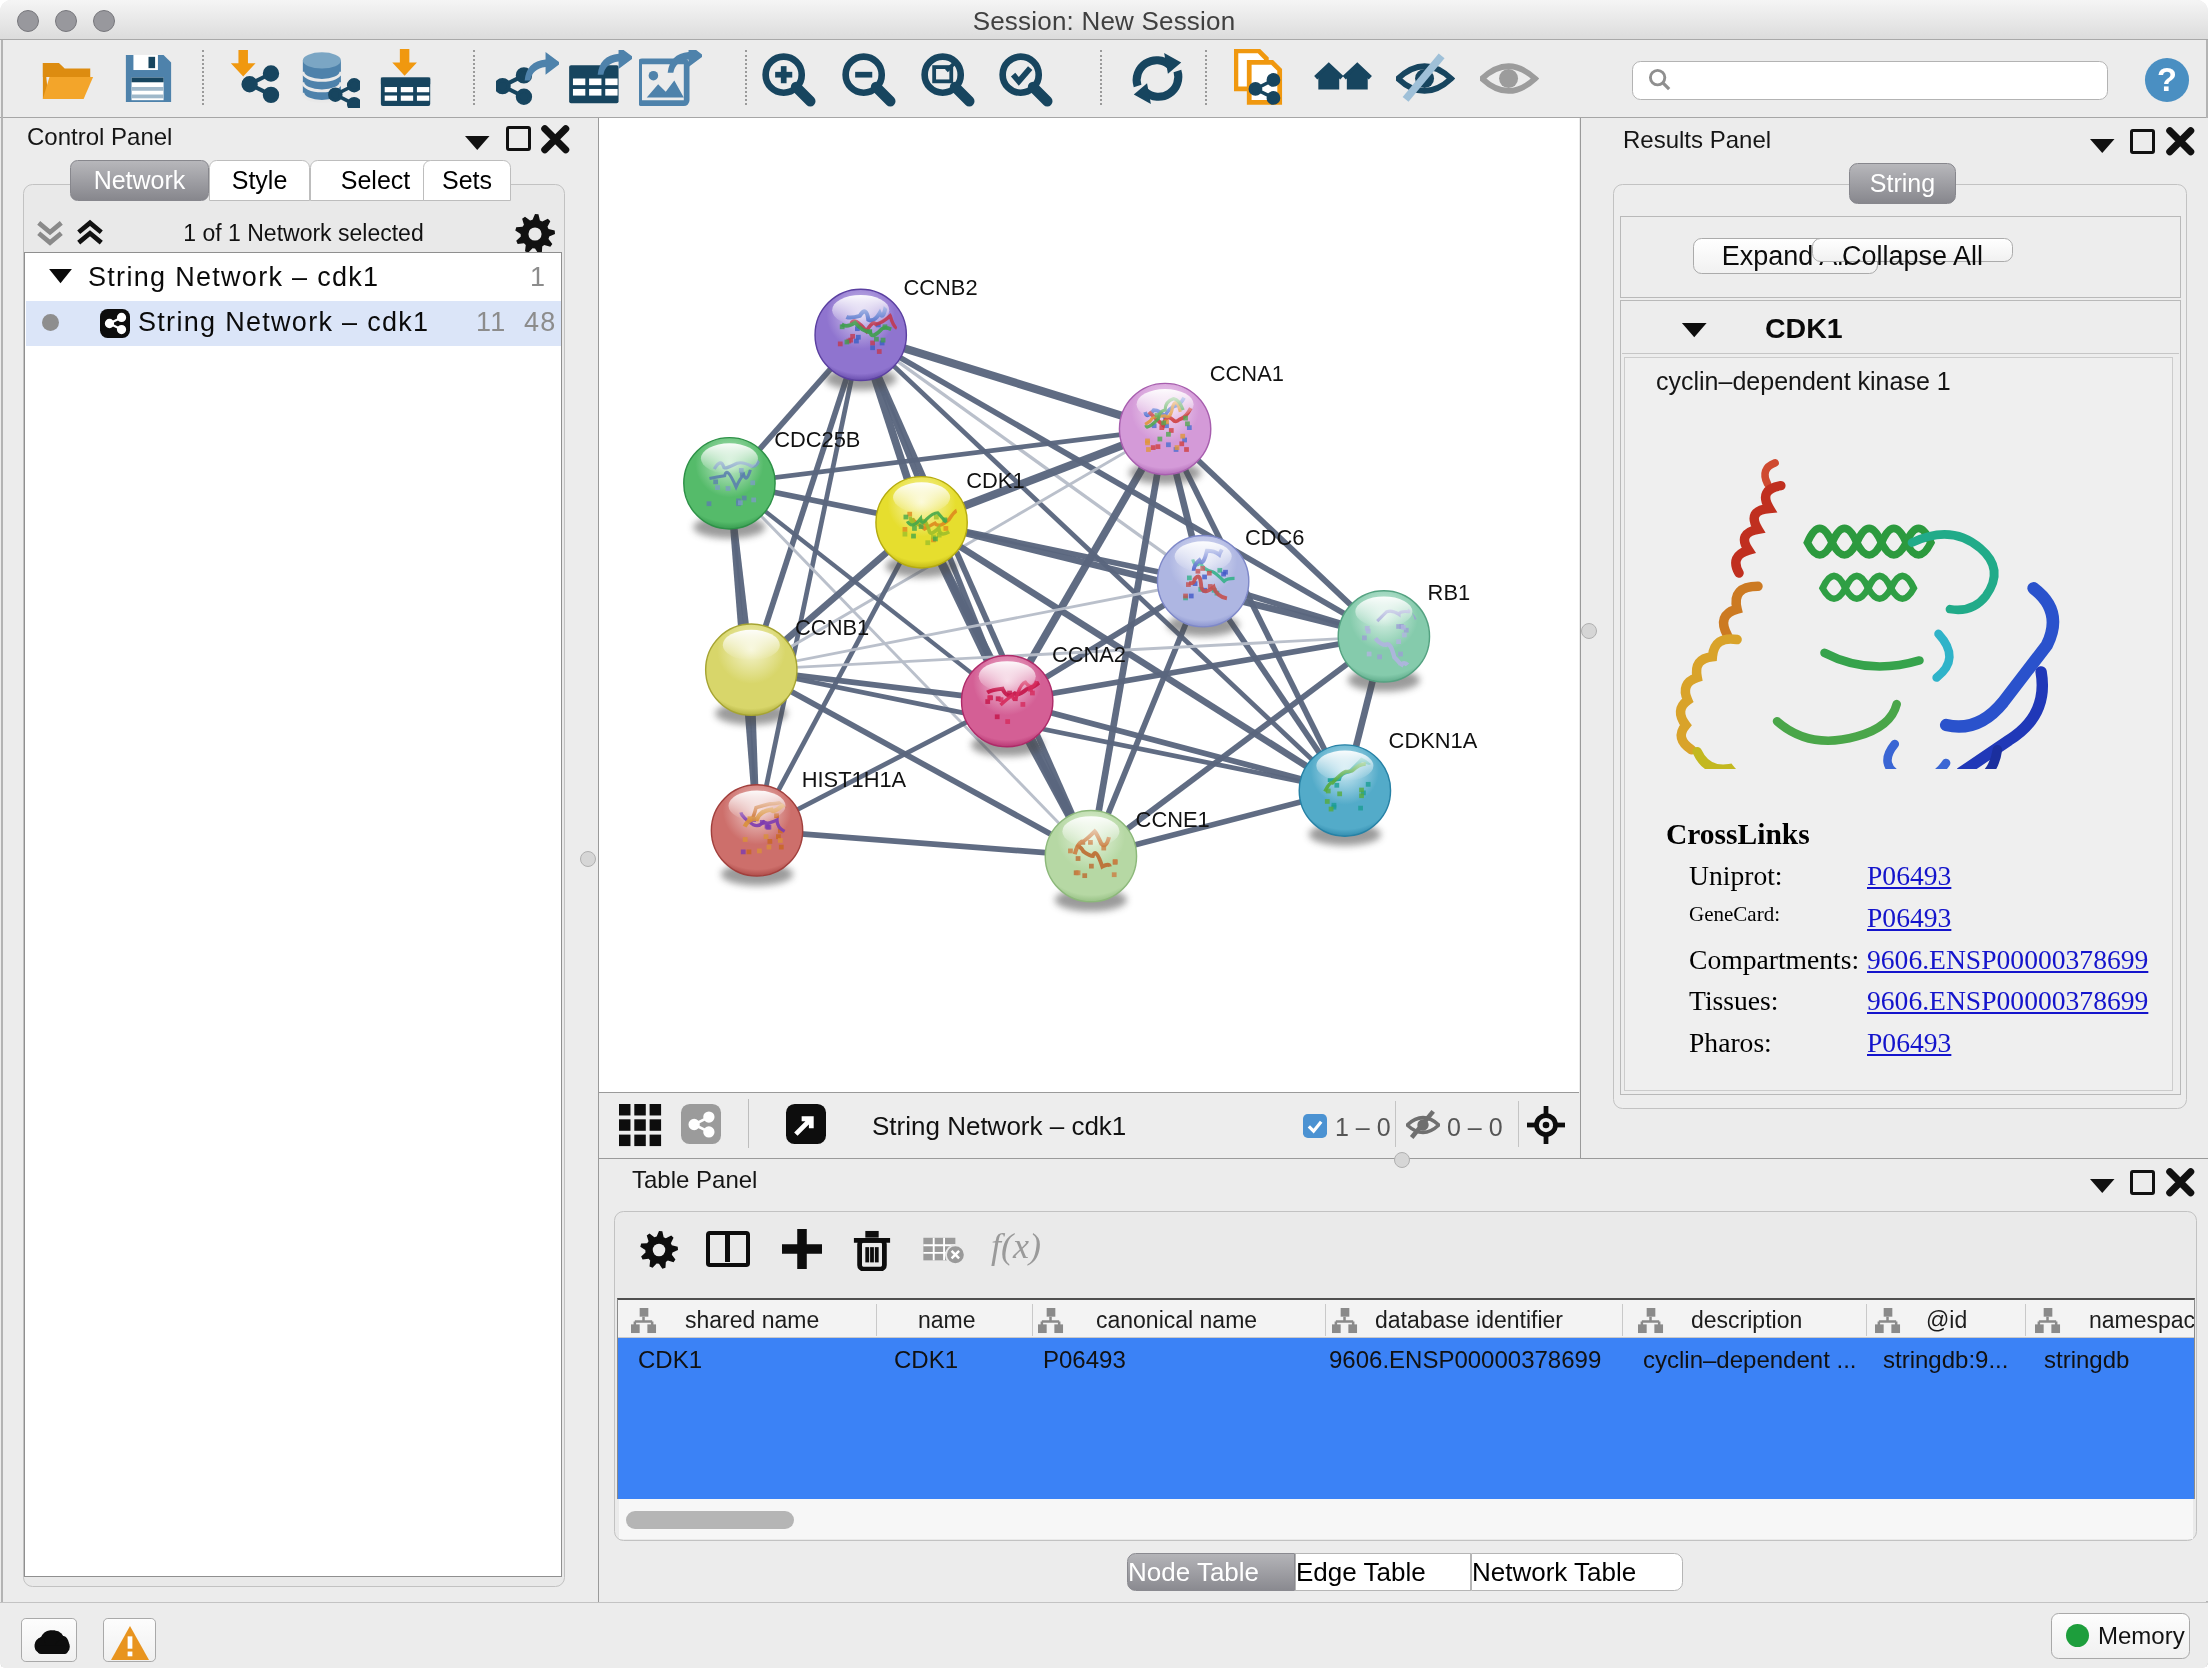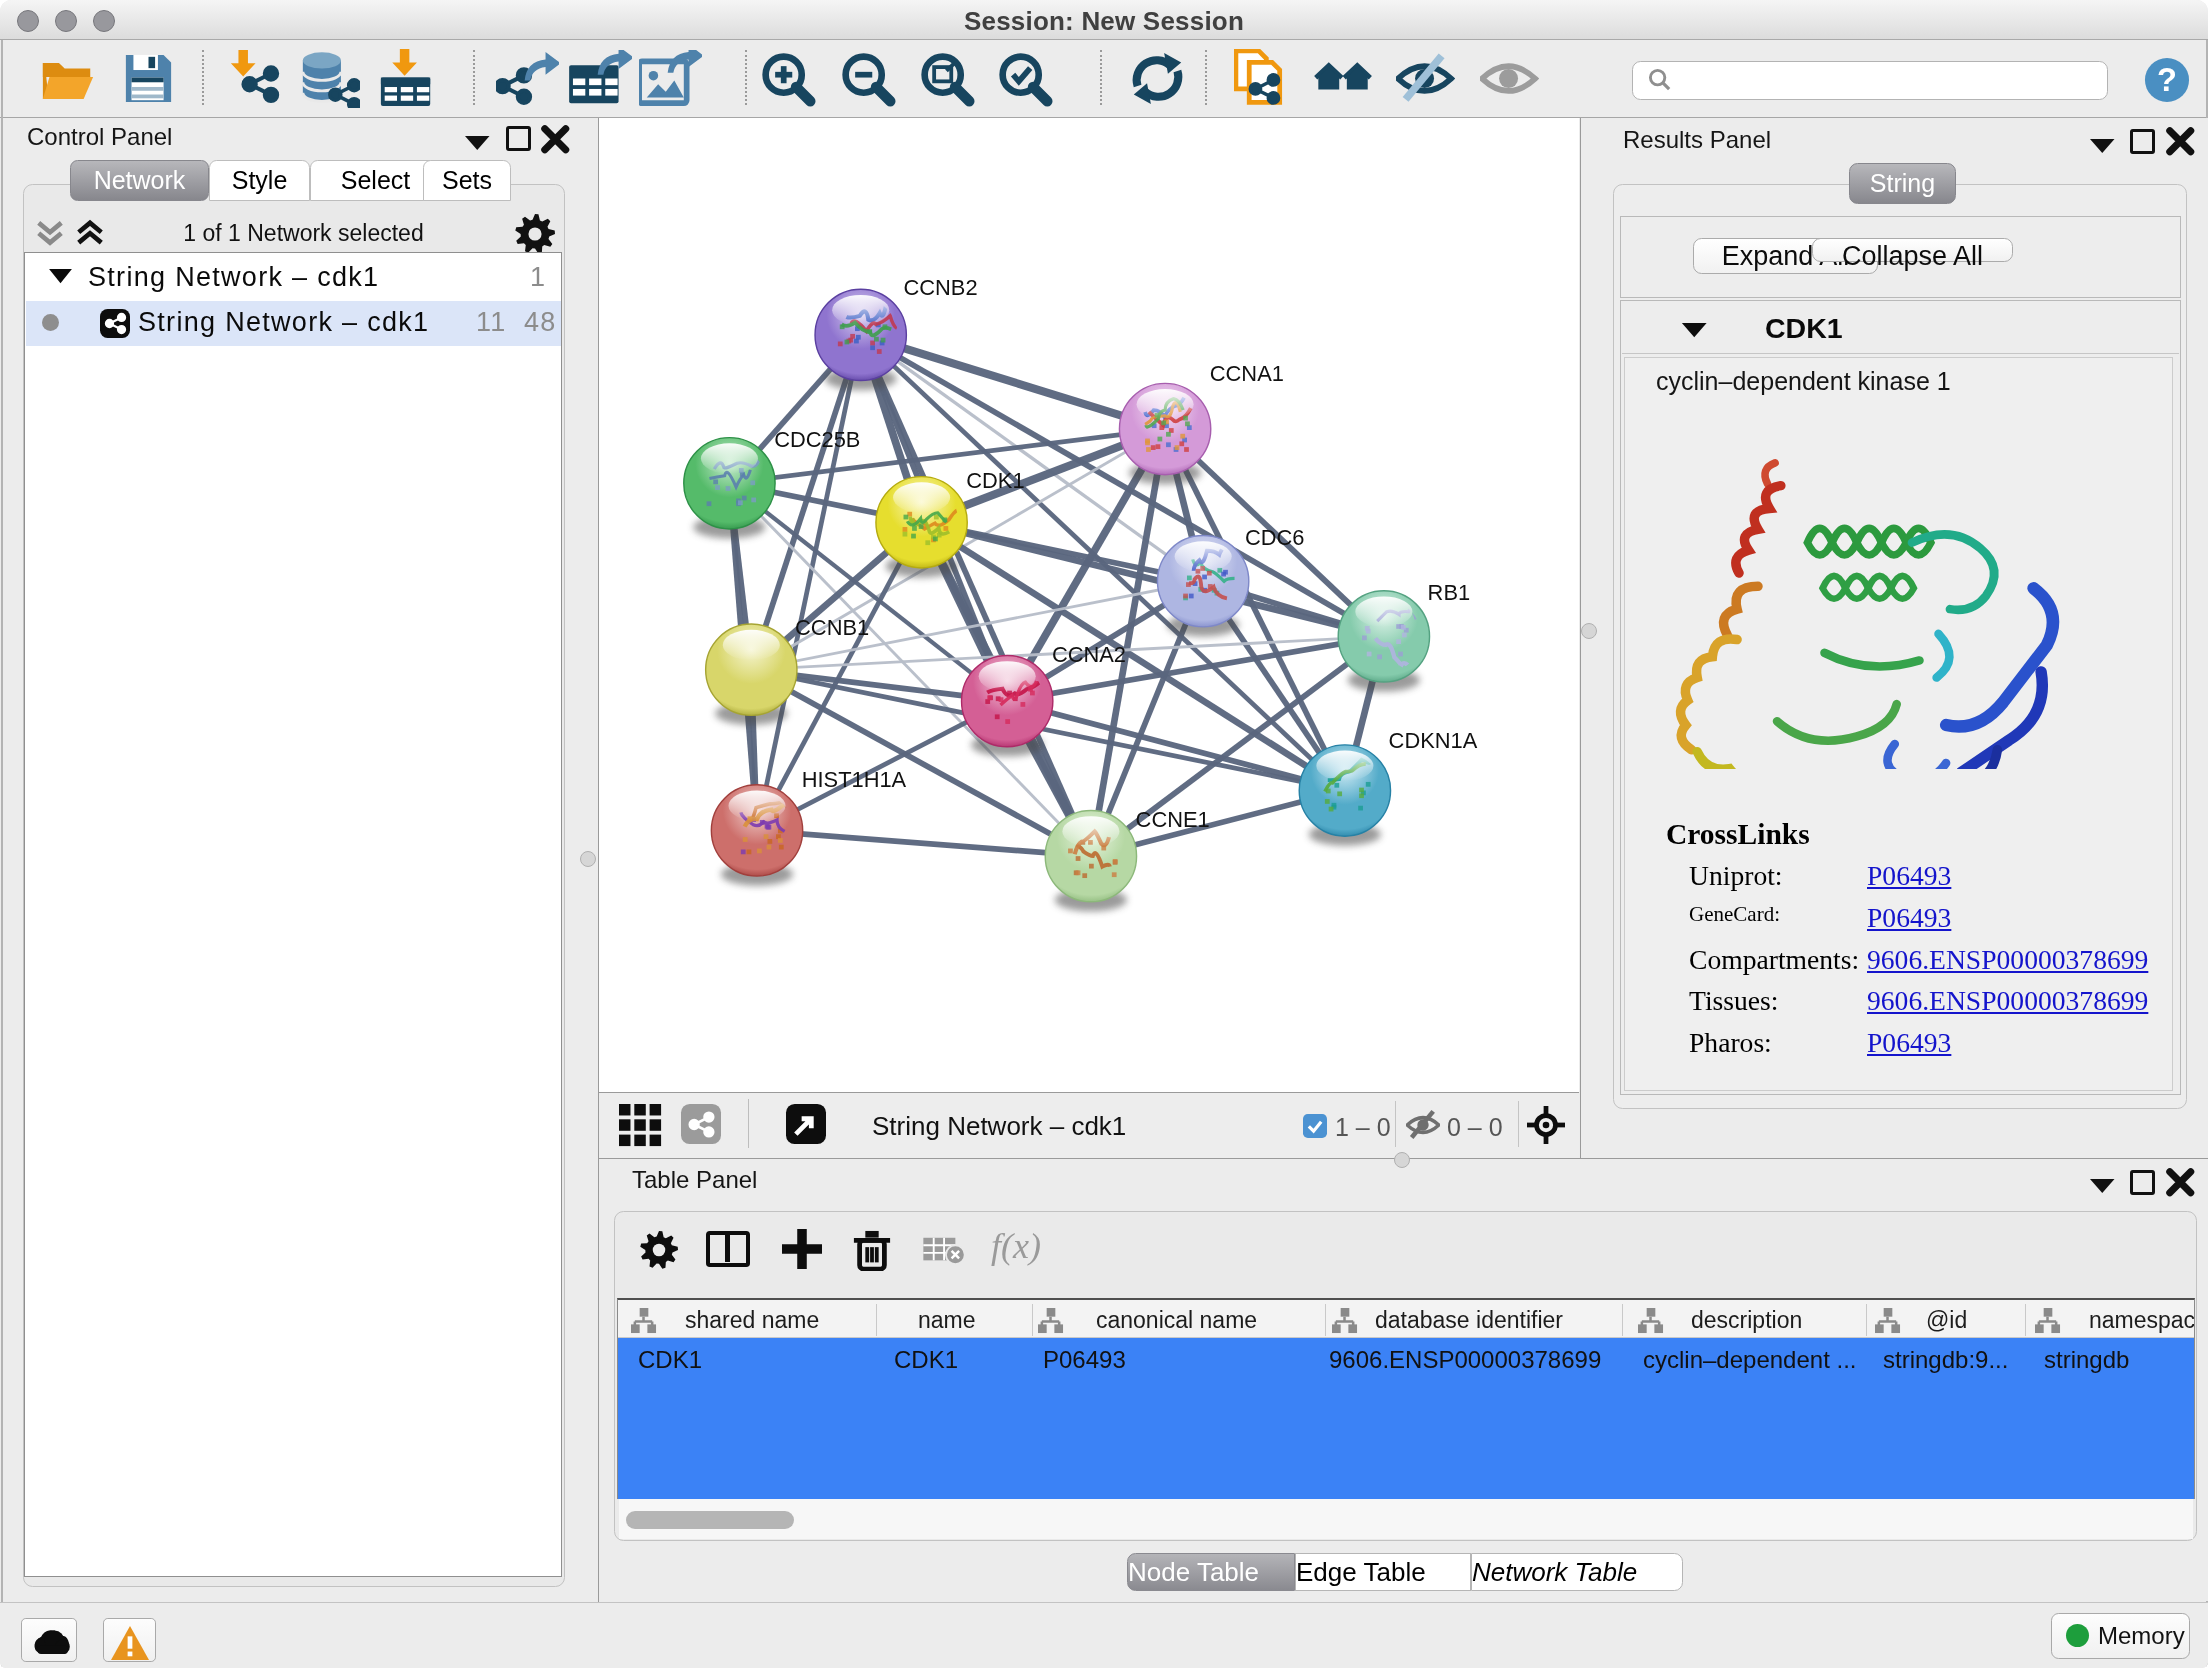--- a/index.html
+++ b/index.html
@@ -1,20 +1,20 @@
 <!DOCTYPE html>
 <html style="font-size:15px"><head><meta charset="utf-8"><style>
 *{margin:0;padding:0;box-sizing:border-box}
 html,body{width:2208px;height:1668px;background:#fff;font-family:"Liberation Sans",sans-serif;}
 .win{position:absolute;left:0;top:0;width:2208px;height:1668px;background:#ececec;border-radius:11.4px 11.4px 5.7px 5.7px;overflow:hidden}
 .abs{position:absolute}
 
 .titlebar{position:absolute;left:0;top:0;width:100%;height:40px;background:linear-gradient(#f5f5f5,#dcdcdc);border-bottom:1px solid #a9a9a9;border-radius:11.4px 11.4px 0 0}
 .tl{position:absolute;top:9.5px;width:22px;height:22px;border-radius:50%;background:#98989d;border:1.4px solid #77777c}
-.title{position:absolute;top:5.7px;width:100%;text-align:center;font-size:26px;font-weight:700;color:#404040;letter-spacing:0.2px}
+.title{position:absolute;top:5.7px;width:100%;text-align:center;font-size:26px;font-weight:400;color:#404040;letter-spacing:0.2px}
 
 .toolbar{position:absolute;left:0;top:41px;width:100%;height:77px;background:#ececec;border-bottom:1.9px solid #a6a6a6}
 .tsep{position:absolute;top:50px;height:55px;width:0;border-left:2.9px dotted #9a9a9a}
 
 .ptitle{font-size:24px;color:#151515}
 .roundbox{position:absolute;background:#e9e9e9;border:1.9px solid #c2c2c2;border-radius:9.5px}
 .tab{position:absolute;height:41px;border:1px solid #bdbdbd;background:#fff;color:#000;font-size:25px;text-align:center;line-height:39px}
 .tabsel{background:linear-gradient(#b7b7bb,#87878d);color:#fff;border-color:#87878d}
 
 .treebox{position:absolute;background:#fff;border:1.9px solid #8f8f8f}
@@ -905,21 +905,21 @@
       <div class="td" style="left:425px;top:46px">P06493</div>
       <div class="td" style="left:711px;top:46px">9606.ENSP00000378699</div>
       <div class="td" style="left:1025px;top:46px">cyclin–dependent ...</div>
       <div class="td" style="left:1265px;top:46px">stringdb:9...</div>
       <div class="td" style="left:1426px;top:46px">stringdb</div>
     </div>
     <div class="abs" style="left:619px;top:1499px;width:1574px;height:40px;background:#f7f7f7"></div>
     <div class="abs" style="left:626px;top:1511px;width:168px;height:18px;background:#b5b5b5;border-radius:9.5px"></div>
     <div class="seg segsel" style="left:1127px;top:1553px;width:168px;border-radius:8.6px 0 0 8.6px;">Node Table</div>
     <div class="seg" style="left:1295px;top:1553px;width:176px;">Edge Table</div>
-    <div class="seg" style="left:1471px;top:1553px;width:212px;border-radius:0 8.6px 8.6px 0;font-style:italic;">Network Table</div>
+    <div class="seg" style="left:1471px;top:1553px;width:212px;border-radius:0 8.6px 8.6px 0;">Network Table</div>
     <div class="abs" style="left:0;top:1602px;width:2208px;height:67px;background:#ececec;border-top:1.9px solid #c3c3c3"></div>
     <div class="sbtn" style="left:21px;top:1618px;width:56px;height:44px"></div>
     <svg class="abs" style="left:26px;top:1626px" width="48" height="36" viewBox="0 0 52 40">
       <path d="M14 30 a9 9 0 0 1 2 -17 a12 12 0 0 1 22 -2 a8 8 0 0 1 6 14 l1 5z" fill="#0d0d0d"></path>
       <circle cx="20" cy="20" r="9" fill="#0d0d0d"></circle>
       <circle cx="31" cy="16" r="11" fill="#0d0d0d"></circle>
       <circle cx="40" cy="23" r="8" fill="#0d0d0d"></circle>
       <rect x="12" y="22" width="34" height="9" rx="4" fill="#0d0d0d"></rect>
     </svg>
     <div class="sbtn" style="left:103px;top:1618px;width:53px;height:44px"></div>

